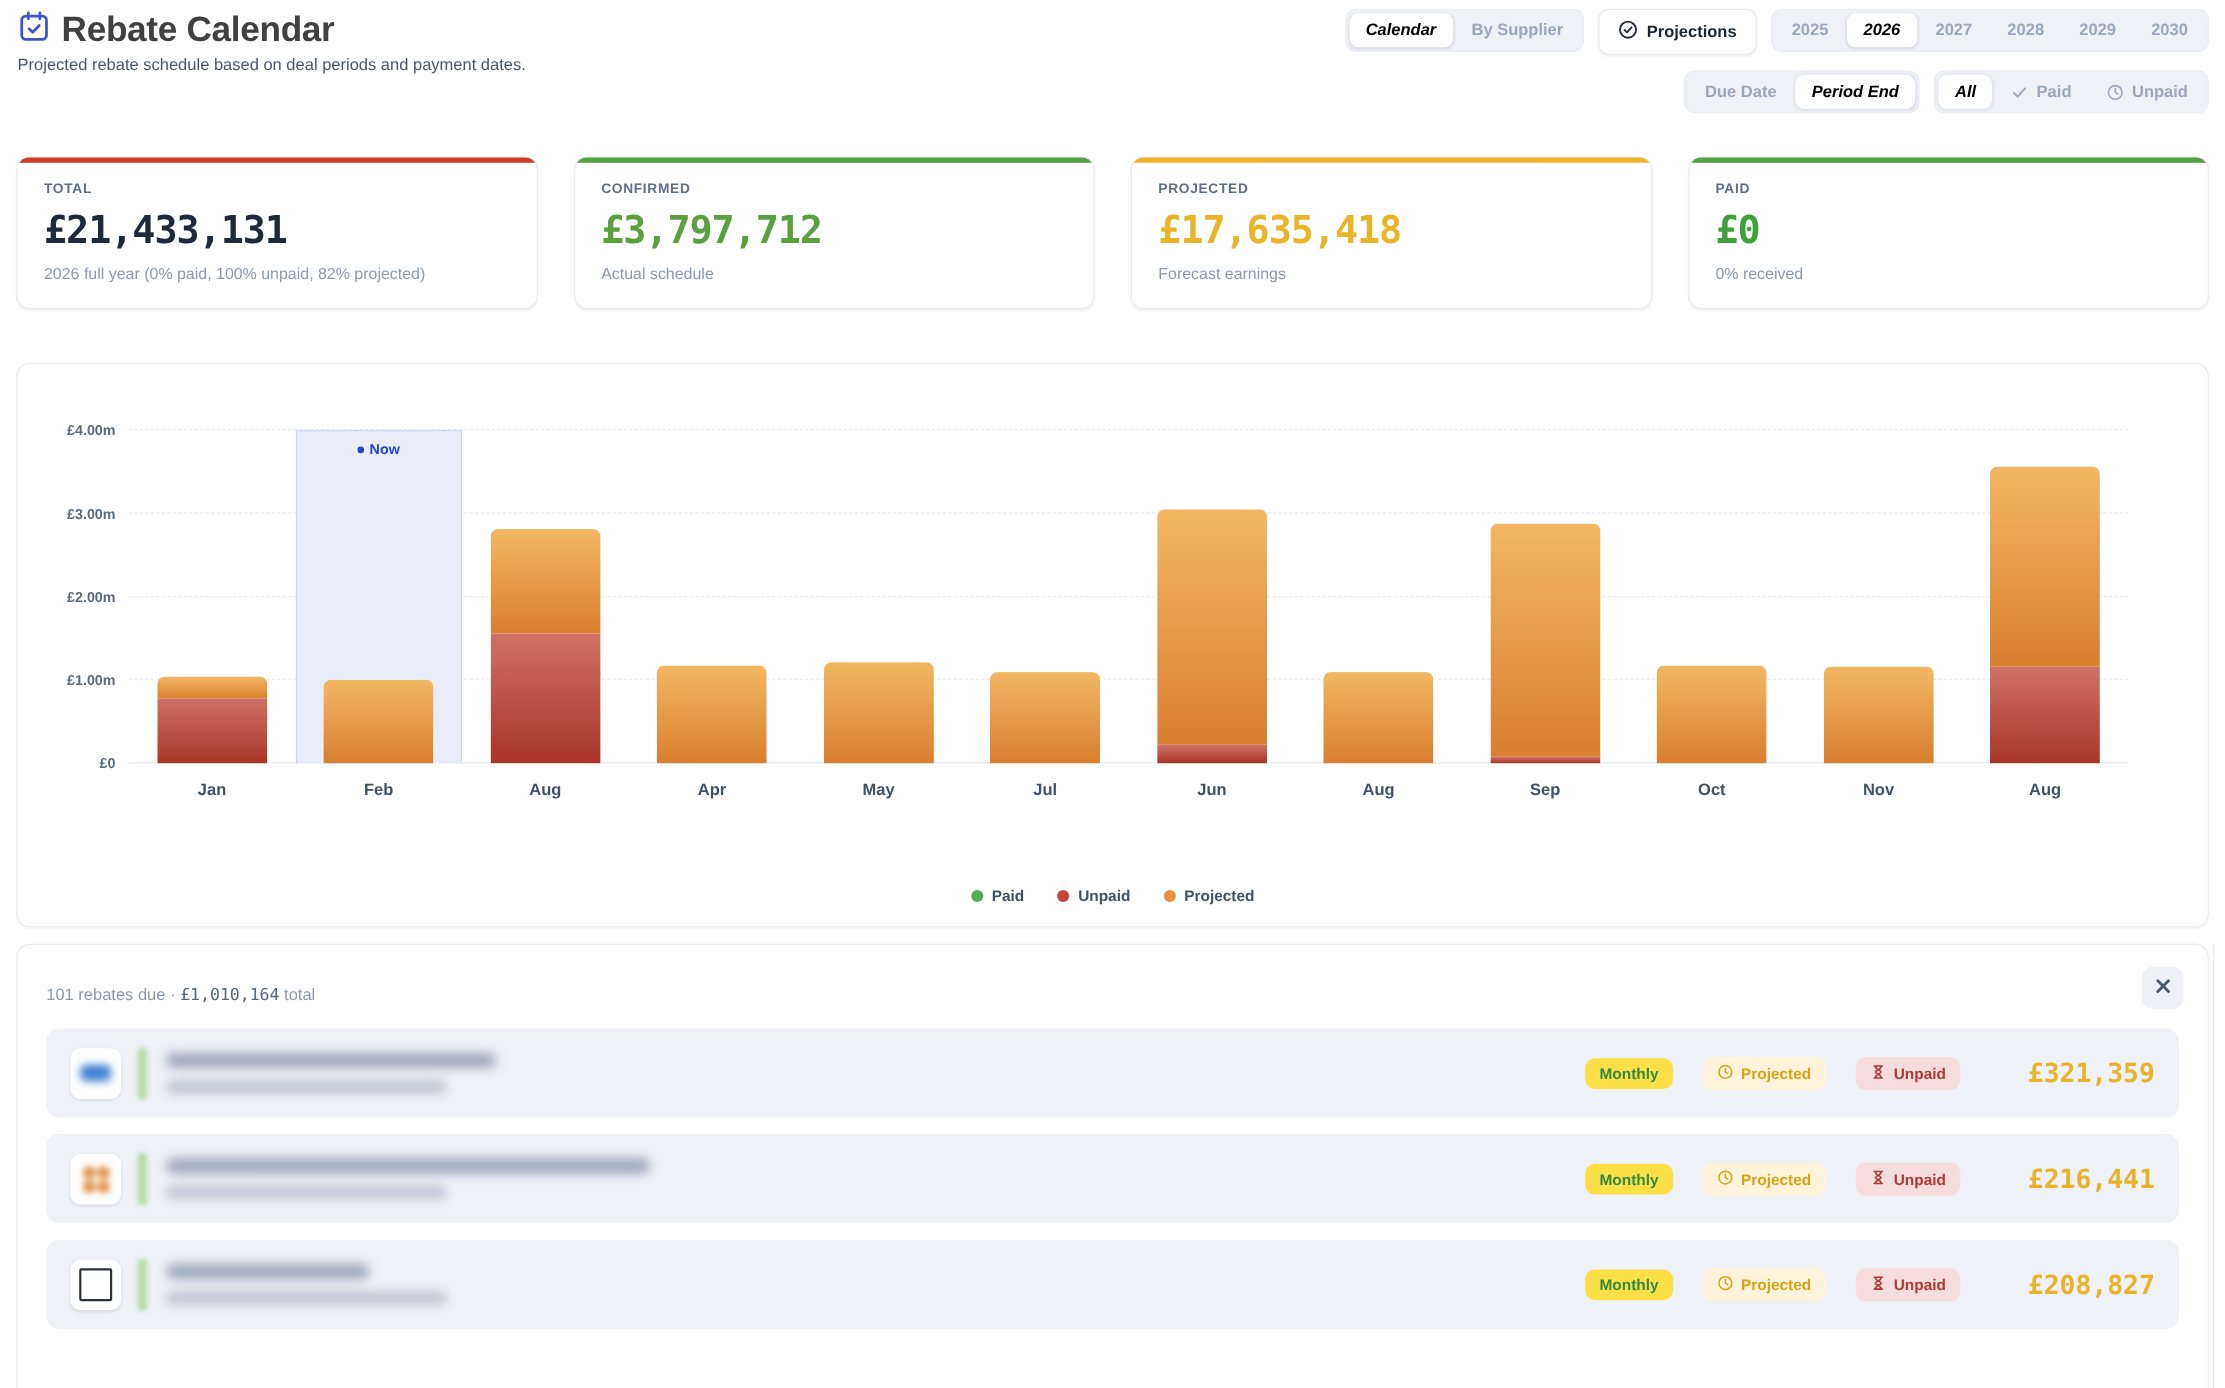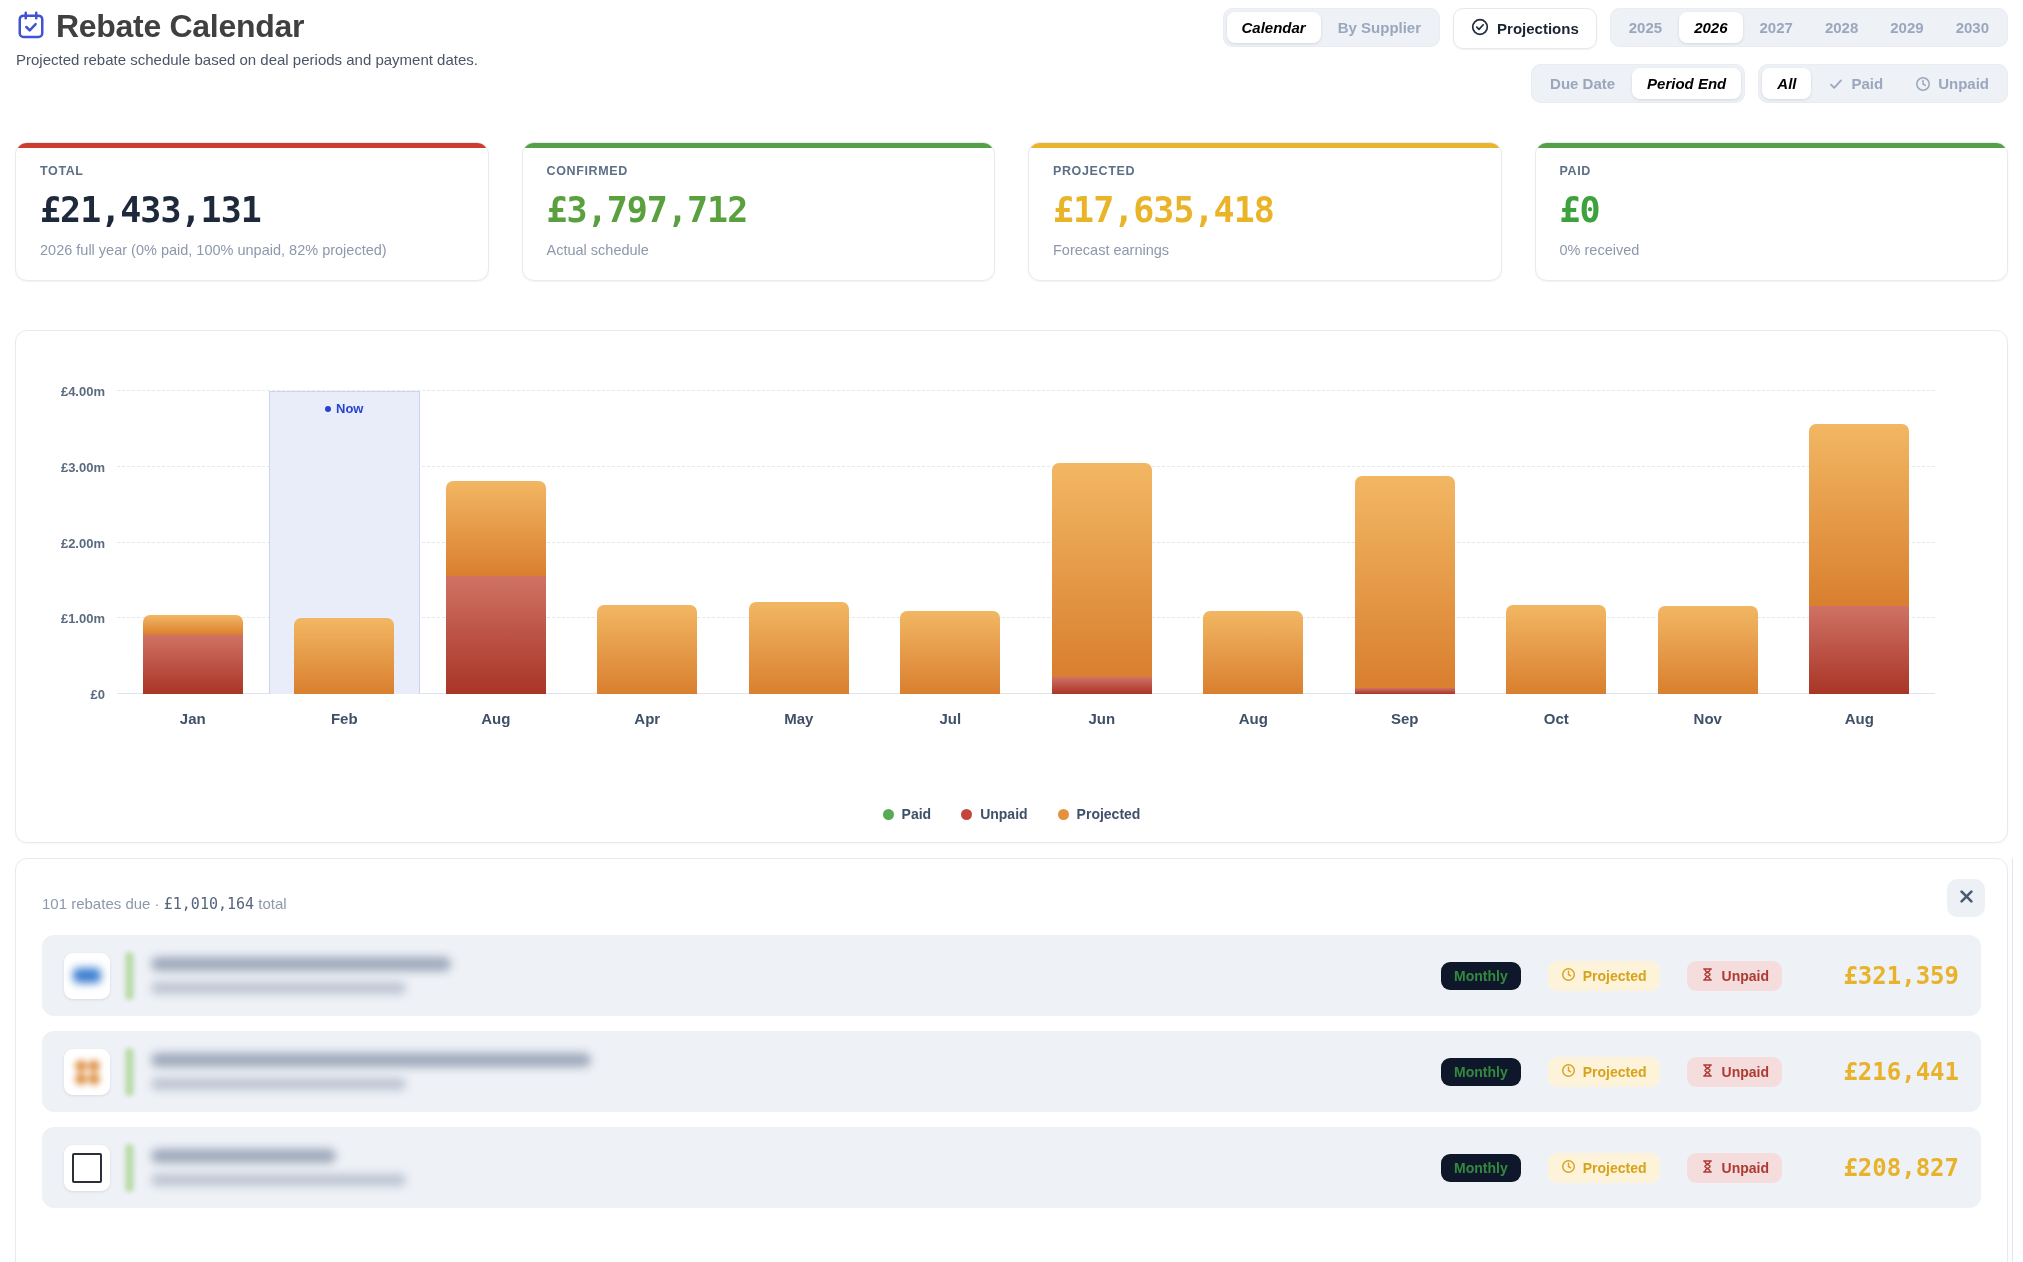--- a/index.html
+++ b/index.html
@@ -81,21 +81,21 @@
                radial-gradient(circle 6px at 7px 20px,#e0964f 99%,transparent),
                radial-gradient(circle 6px at 20px 20px,#e0964f 99%,transparent); }
   .logo .outline-square { width:30px; height:30px; background:#fff; border:2.5px solid #2a2f38; border-radius:2px; }
   .accent-bar { width:9px; height:48px; border-radius:5px; background:#bcdcae; filter:blur(2px); margin-right:17px; flex:0 0 auto; }
   .blur-lines { display:flex; flex-direction:column; gap:11px; }
   .blur-line1 { height:14px; border-radius:7px; background:#8a97ad; filter:blur(5px); opacity:.8; }
   .blur-line2 { height:12px; border-radius:6px; background:#9aa6b9; filter:blur(5px); opacity:.6; }
   .row-right { margin-left:auto; display:flex; align-items:center; gap:27px; }
   .badge { display:flex; align-items:center; gap:7px; font-size:14px; font-weight:700;
     padding:6px 13px; border-radius:9px; white-space:nowrap; }
-  .badge-monthly { background:#0f172a; color:#338a3e; }
+  .badge-monthly { background:#fde047; color:#338a3e; }
   .badge-projected { background:#fdf3da; color:#d9a21b; }
   .badge-unpaid { background:#f6dddd; color:#ad3a34; }
   .row-amount { font-family:"DejaVu Sans Mono", monospace; font-size:24px; font-weight:700;
     color:#e8b22b; min-width:150px; text-align:right; }
 
   .scroll-line { position:absolute; right:10px; top:858px; bottom:0; width:1px; background:#e2e5eb; }
 </style>
 </head>
 <body>
 

